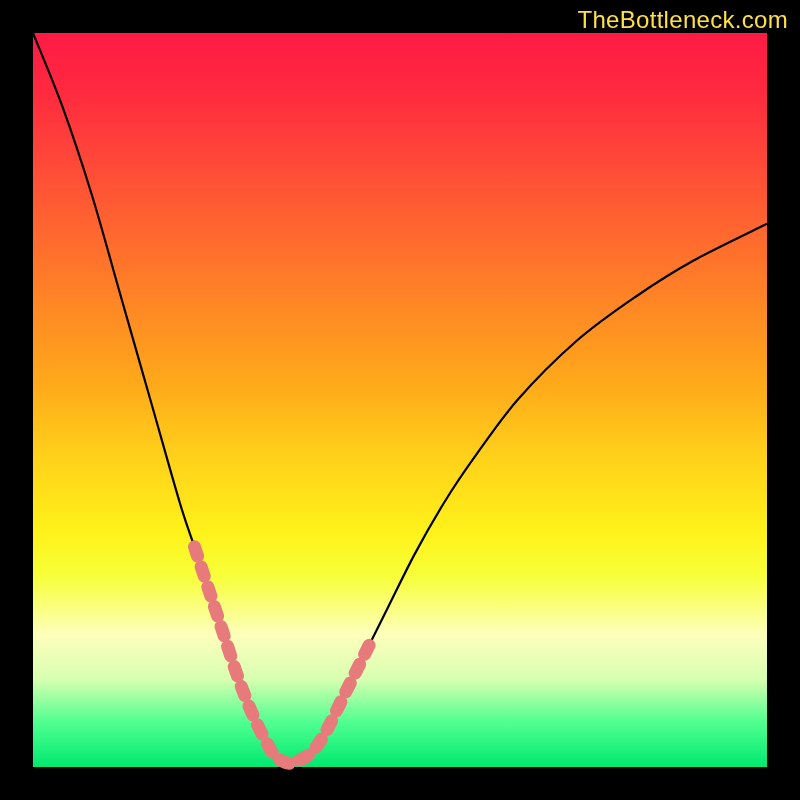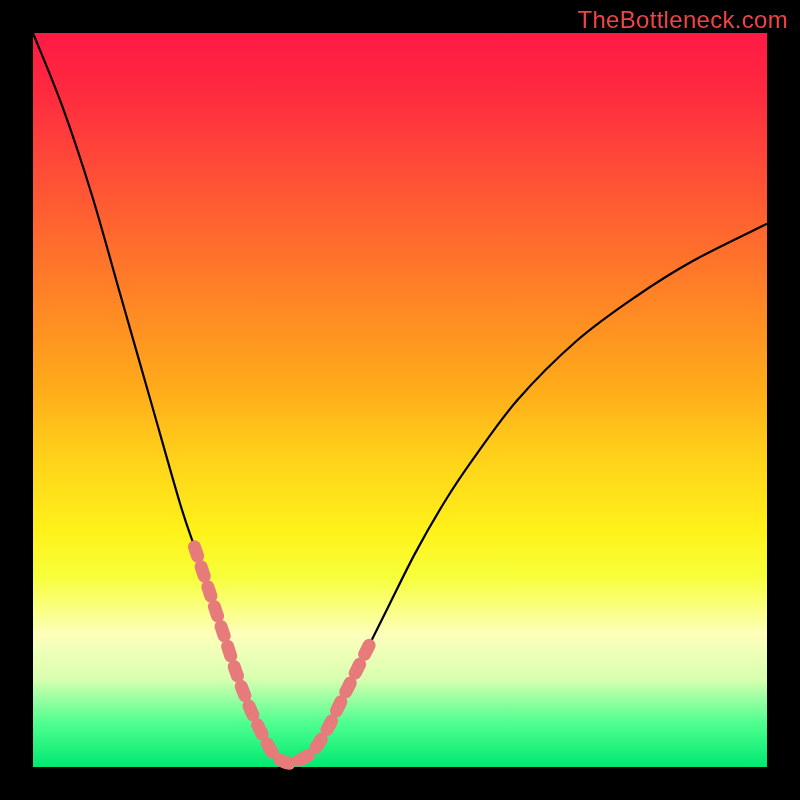--- a/index.html
+++ b/index.html
@@ -39,21 +39,21 @@
       #fdffbb 82%,
       #d8ffb0 88%,
       #4fff90 94%,
       #00e870 100%
     );
   }
   .watermark {
     position: absolute;
     top: 6px;
     right: 12px;
-    color: #ef4444;
+    color: #fde047;
     font-size: 24px;
     font-weight: 500;
     letter-spacing: 0.3px;
     user-select: none;
   }
   svg.curve {
     position: absolute;
     left: 0;
     top: 0;
     width: 734px;

